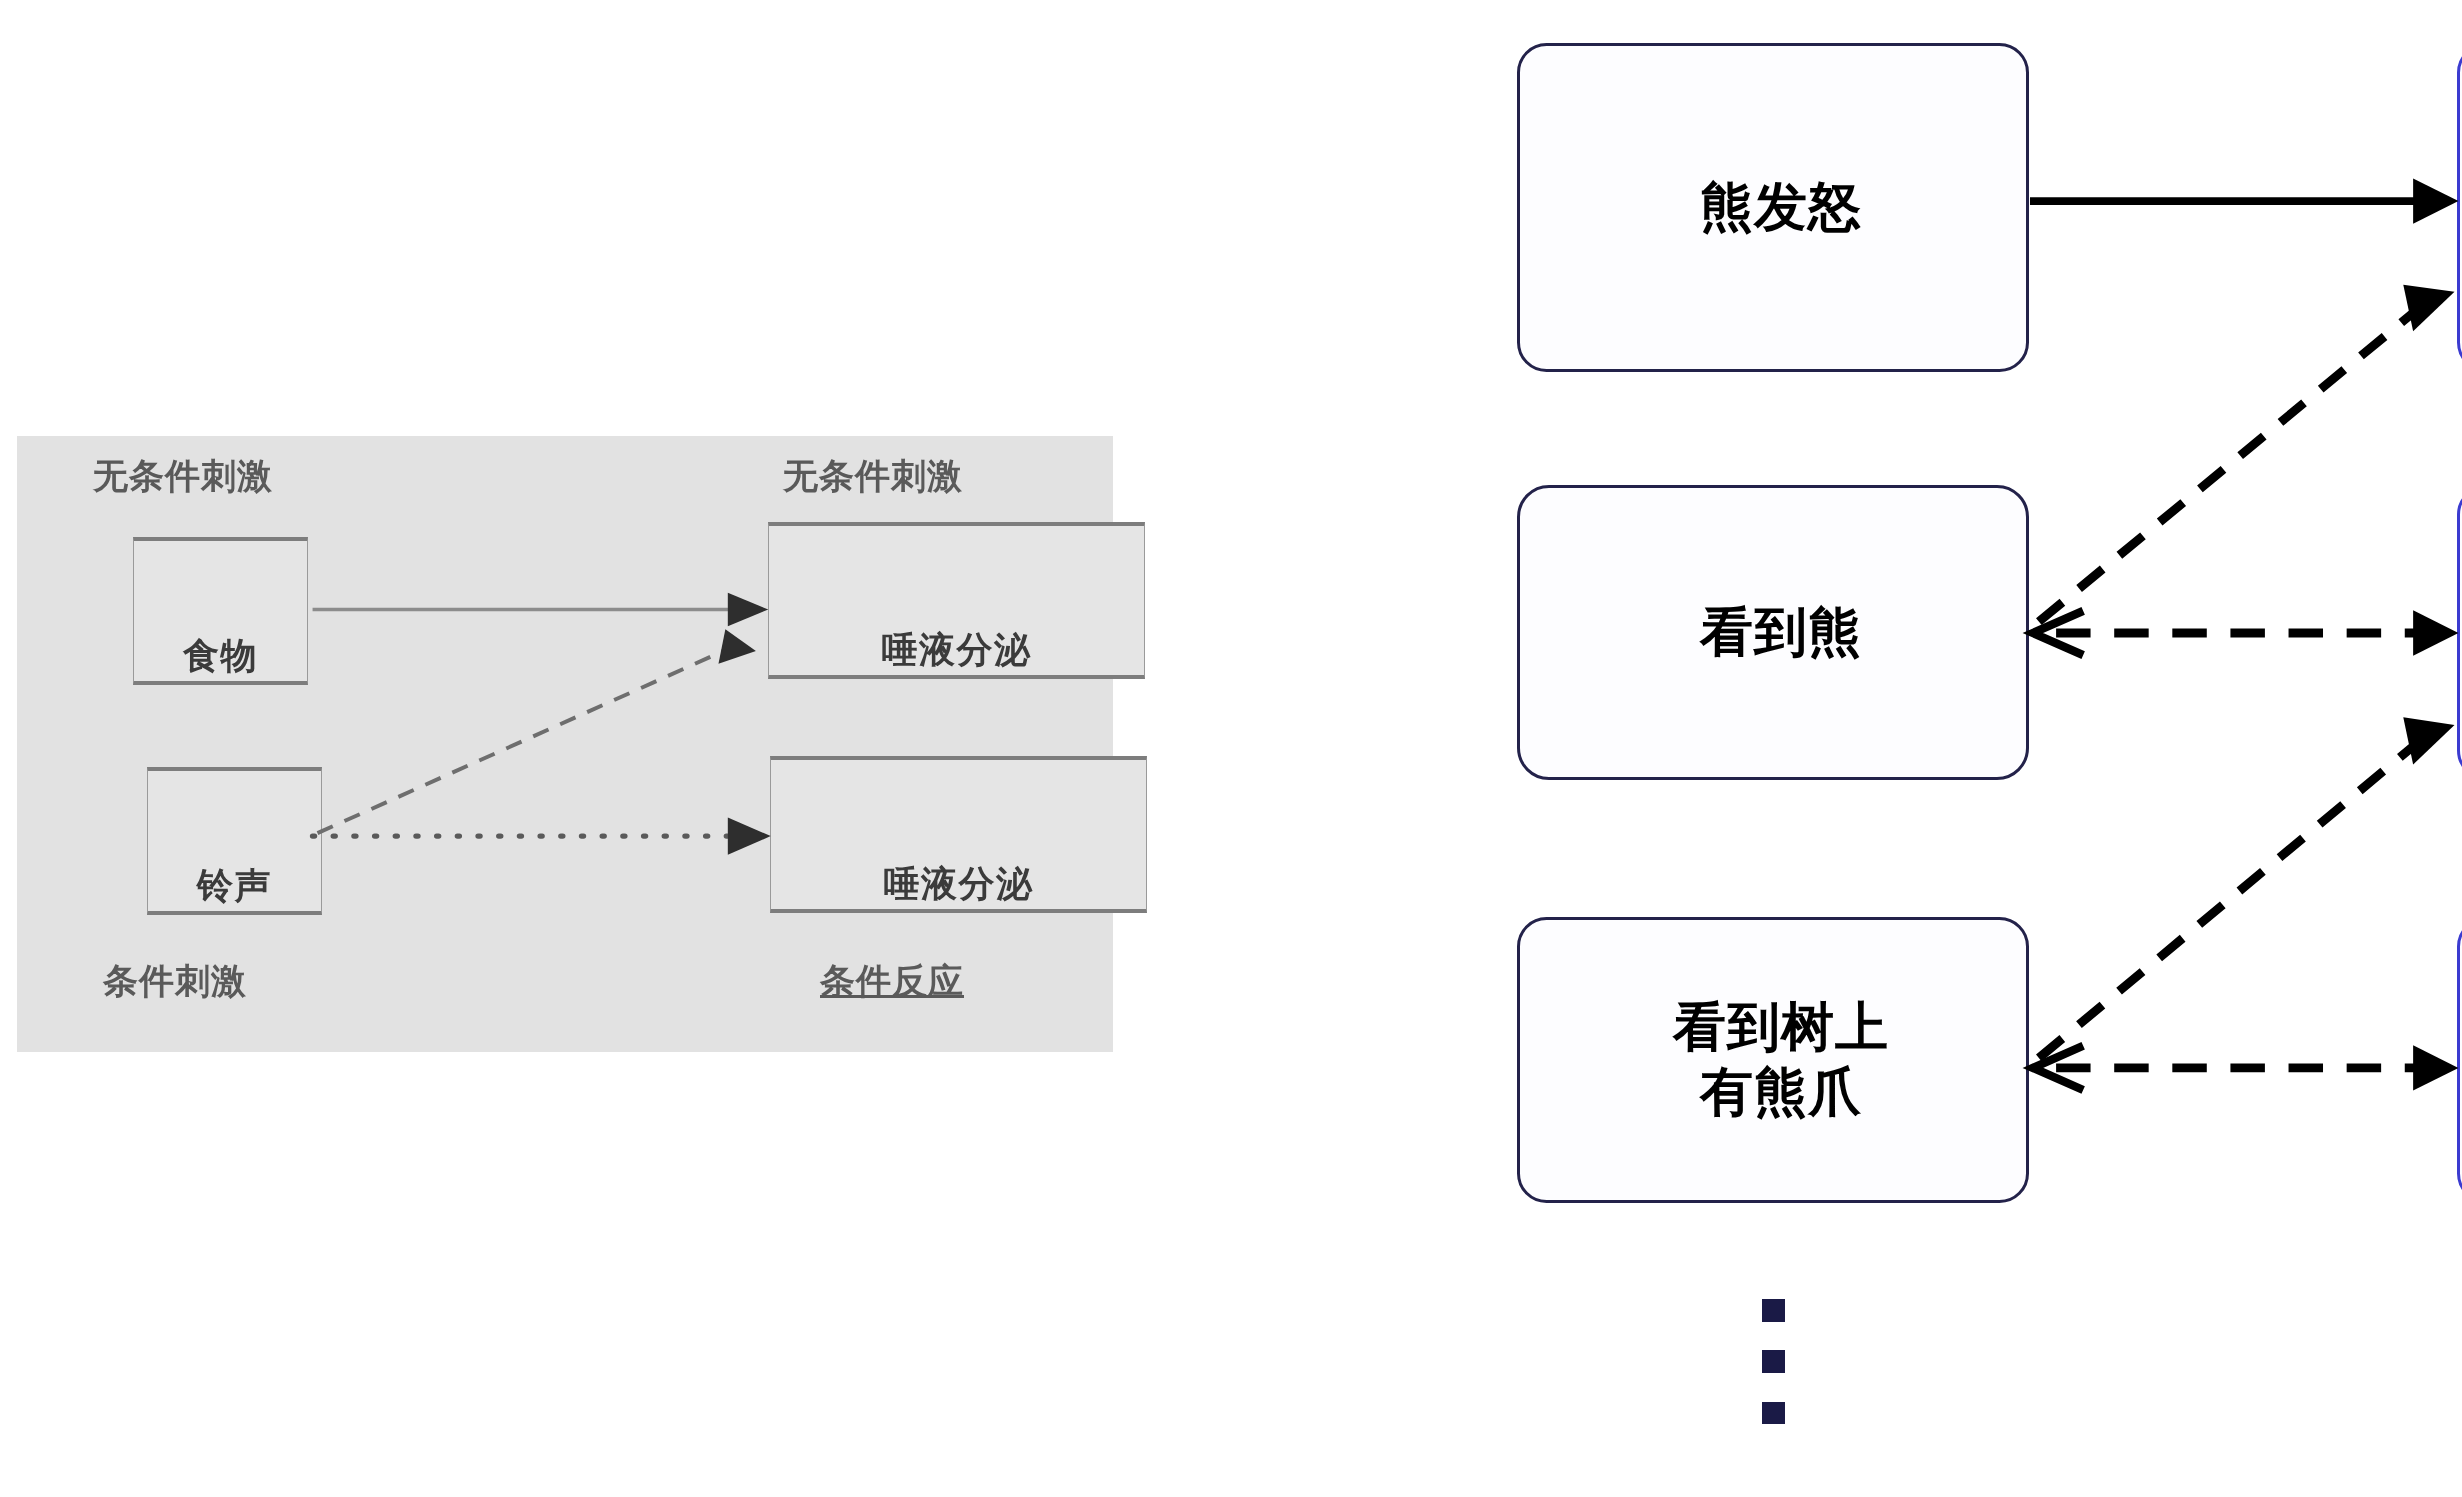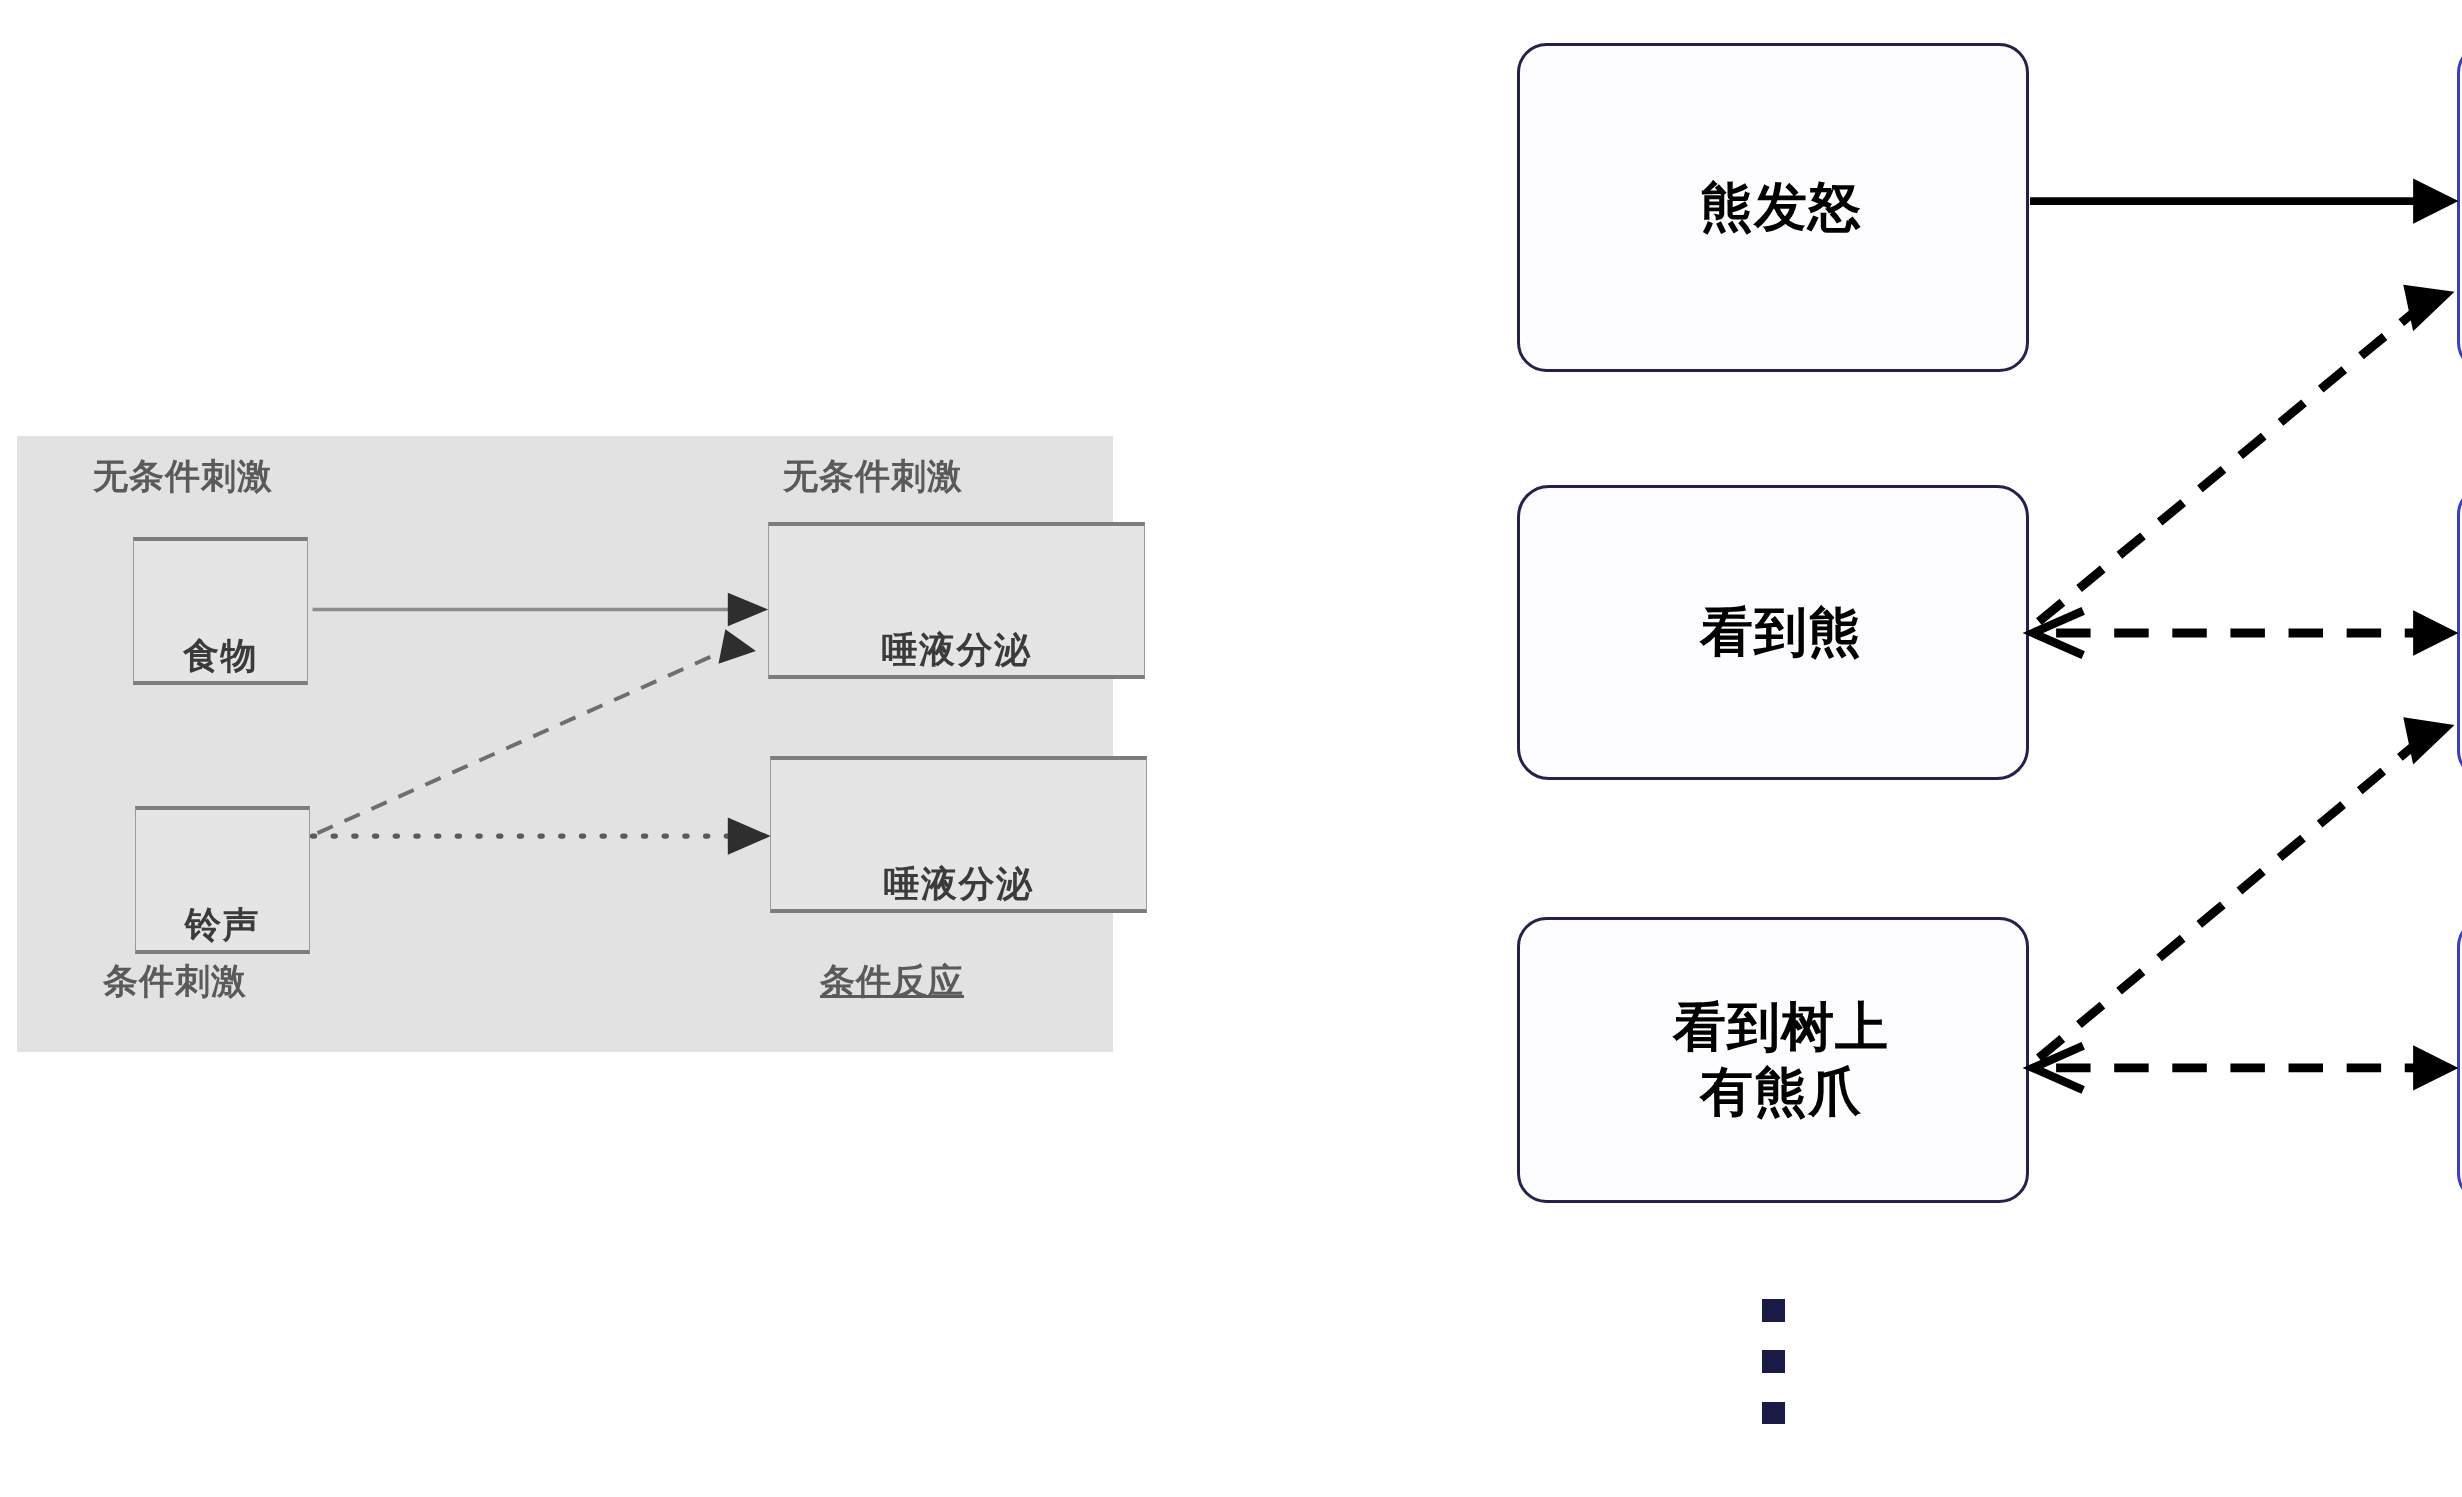--- a/index.html
+++ b/index.html
@@ -37,21 +37,21 @@
     border-bottom:4.4px solid #7d7d7d;
     box-sizing:border-box;
     display:flex;align-items:flex-end;justify-content:center;
   }
   .pv-box span{
     font-size:36px;font-weight:700;color:#3b3b3b;
     letter-spacing:1.5px;white-space:nowrap;margin-top:10.8px;
     font-family:"DejaVu Sans","Liberation Sans",sans-serif;
   }
   .pv-box.food     {left:116px; top:101px; width:175px;height:148px;}
-  .pv-box.bell     {left:118px; top:331px; width:175px;height:148px;margin-top:39px;}
+  .pv-box.bell     {left:130px; top:331px; width:175px;height:148px;}
   .pv-box.saliva1  {left:751px;top:86px; width:377px;height:157px;}
   .pv-box.saliva2  {left:753px;top:320px; width:377px;height:157px;}
 
   .pv-svg{position:absolute;left:0;top:0;width:1266px;height:616px;overflow:visible;}
 
   
   .rl-box{
     position:absolute;
     background:#fdfdff;
     box-sizing:border-box;

